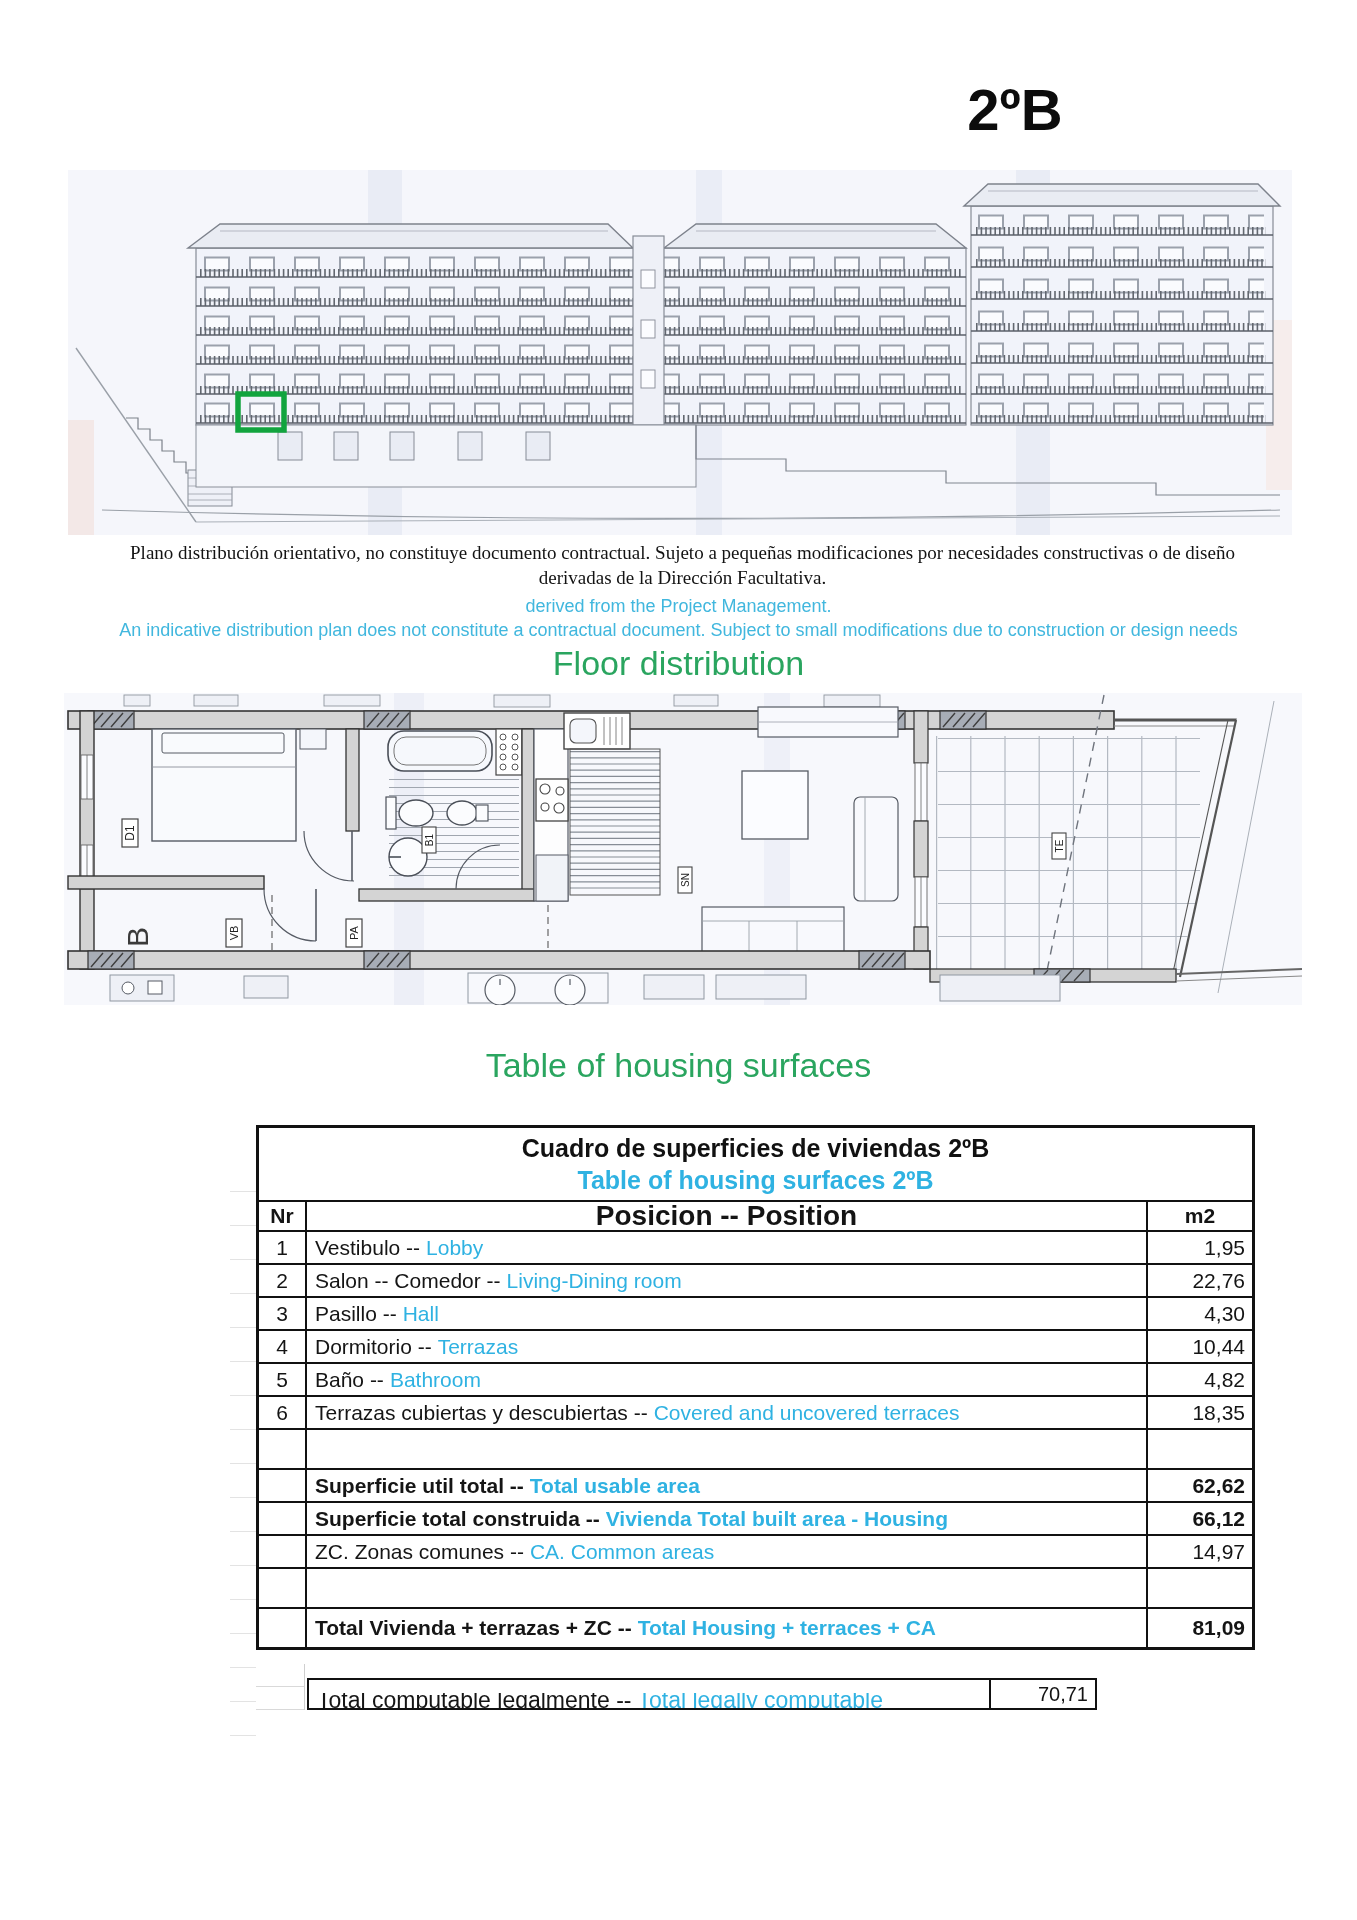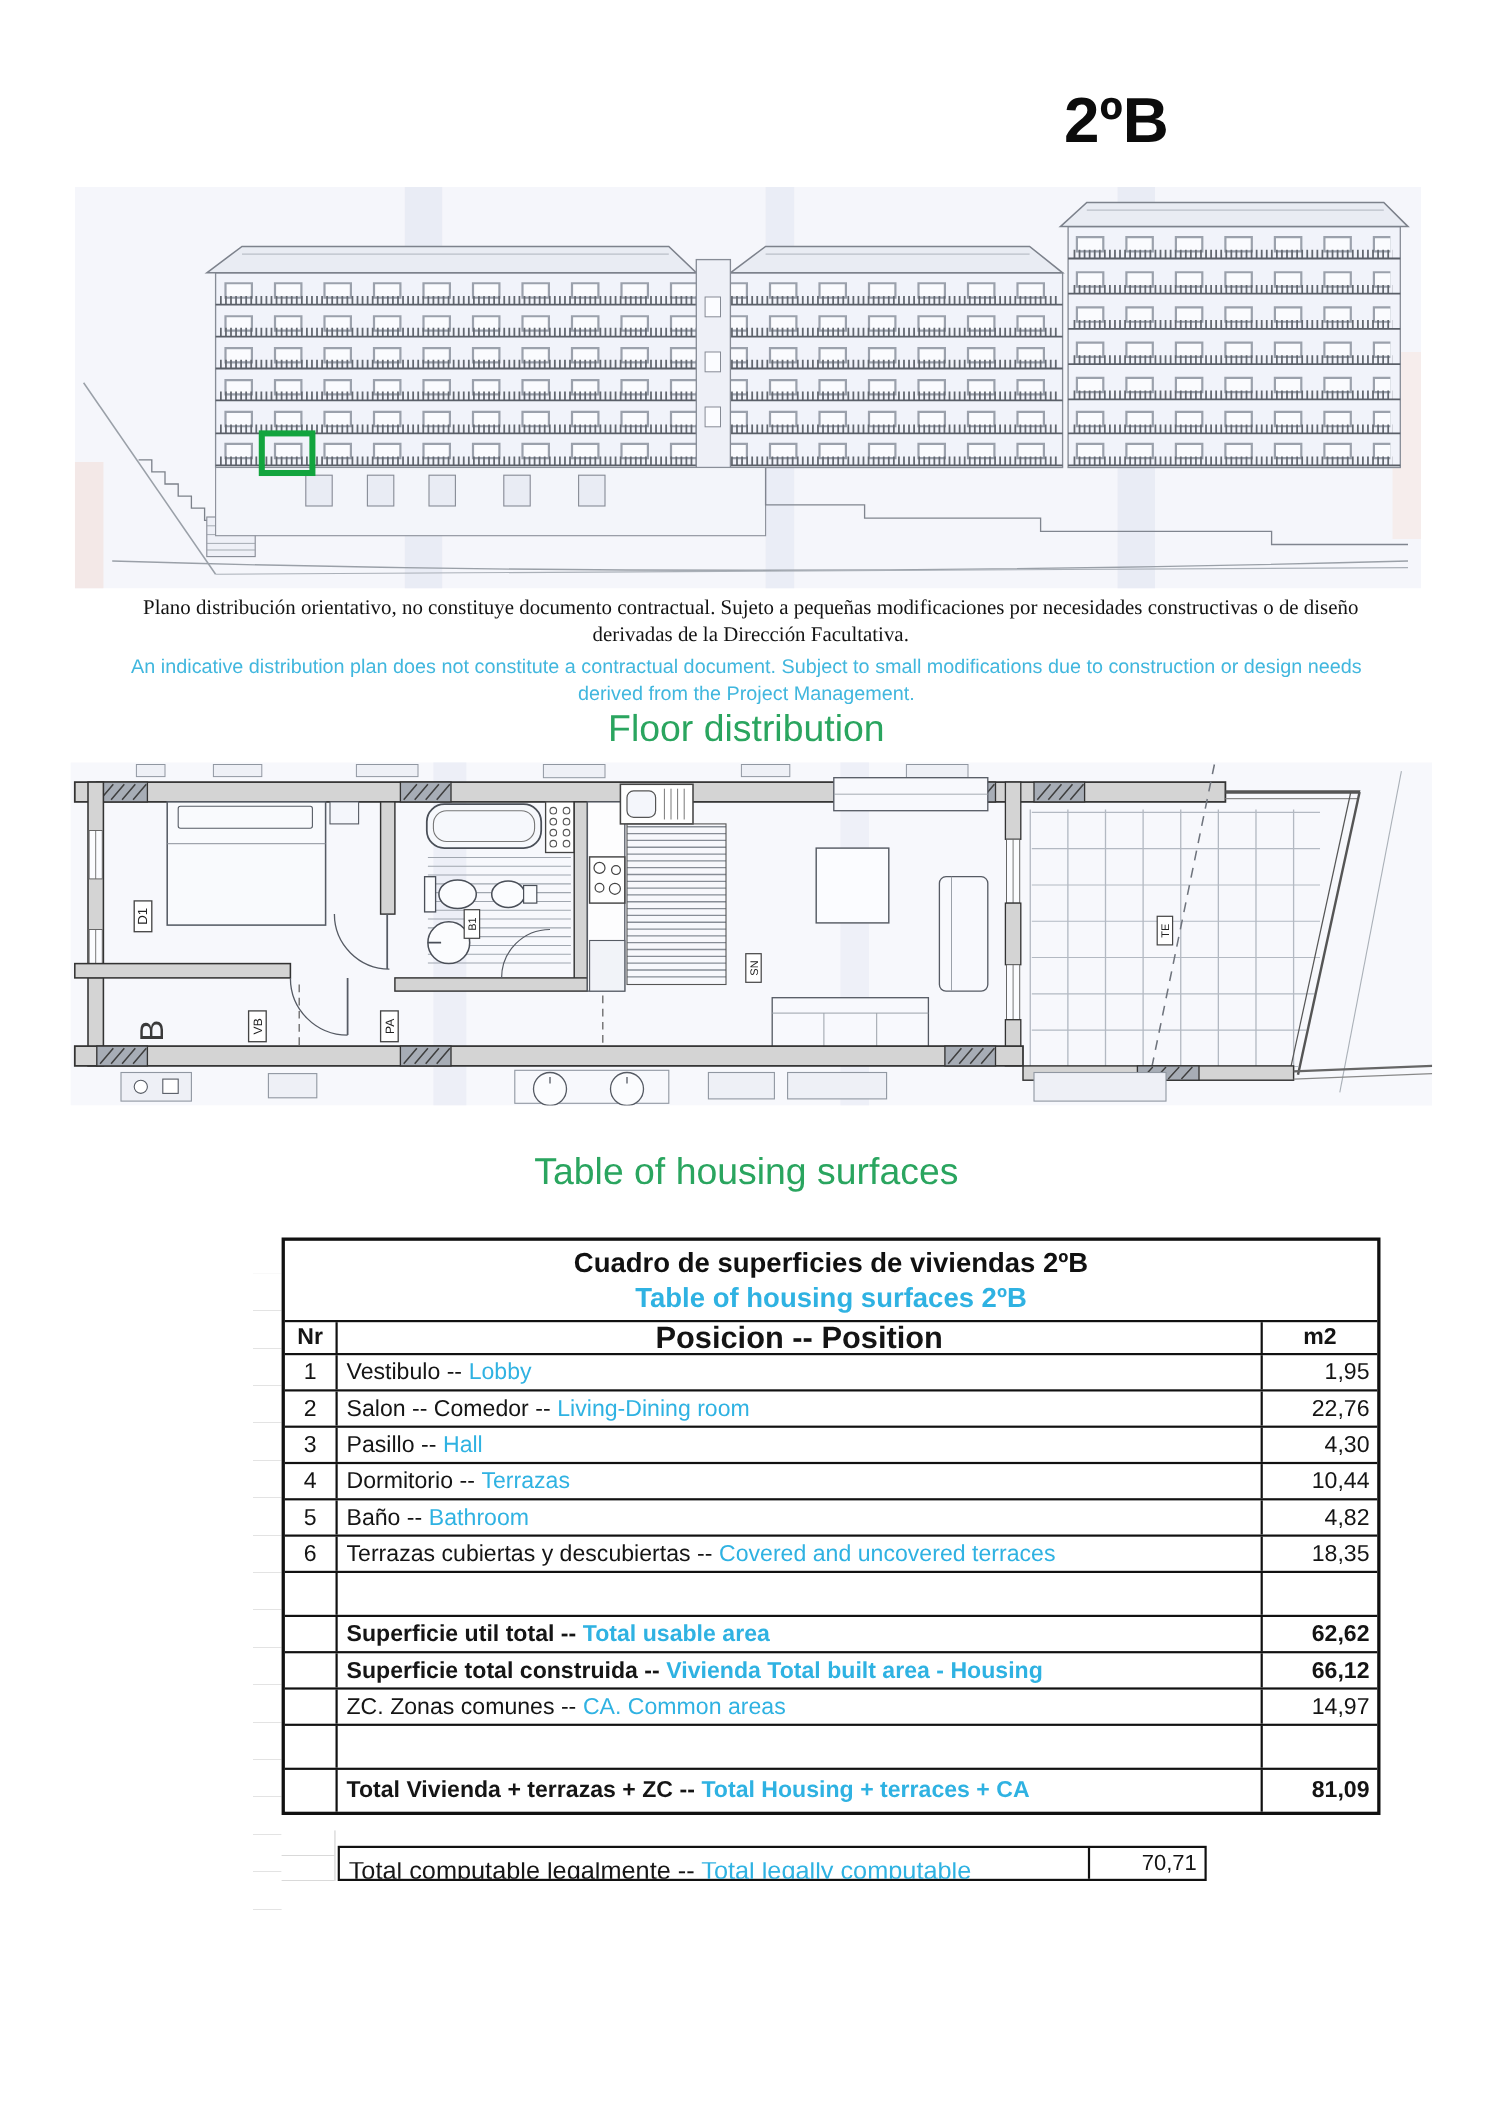--- a/index.html
+++ b/index.html
@@ -169,22 +169,22 @@
     <path d="M128,352 L1212,346" stroke="#aab0b8" stroke-width="1" fill="none"></path>
 
     <rect x="170" y="224" width="46" height="36" fill="none" stroke="#12a43e" stroke-width="5.5"></rect>
   </svg>
 
   <div class="disclaimer-es">
     <div>Plano distribución orientativo, no constituye documento contractual. Sujeto a pequeñas modificaciones por necesidades constructivas o de diseño</div>
     <div>derivadas de la Dirección Facultativa.</div>
   </div>
   <div class="disclaimer-en">
+    <div>derived from the Project Management.</div>
     <div>An indicative distribution plan does not constitute a contractual document. Subject to small modifications due to construction or design needs</div>
-    <div>derived from the Project Management.</div>
   </div>
 
   <div class="h-green h-floor">Floor distribution</div>
 
   <svg class="plan" width="1238" height="312" viewBox="0 0 1238 312" aria-hidden="true">
     <defs>
       <g id="hpA">
         <rect width="46" height="18" fill="#a7adb6" stroke="#333" stroke-width="1.2"></rect>
         <path d="M3,16 L15,2 M13,16 L25,2 M23,16 L35,2 M33,16 L45,2" stroke="#3f3f3f" stroke-width="1.4"></path>
       </g>

